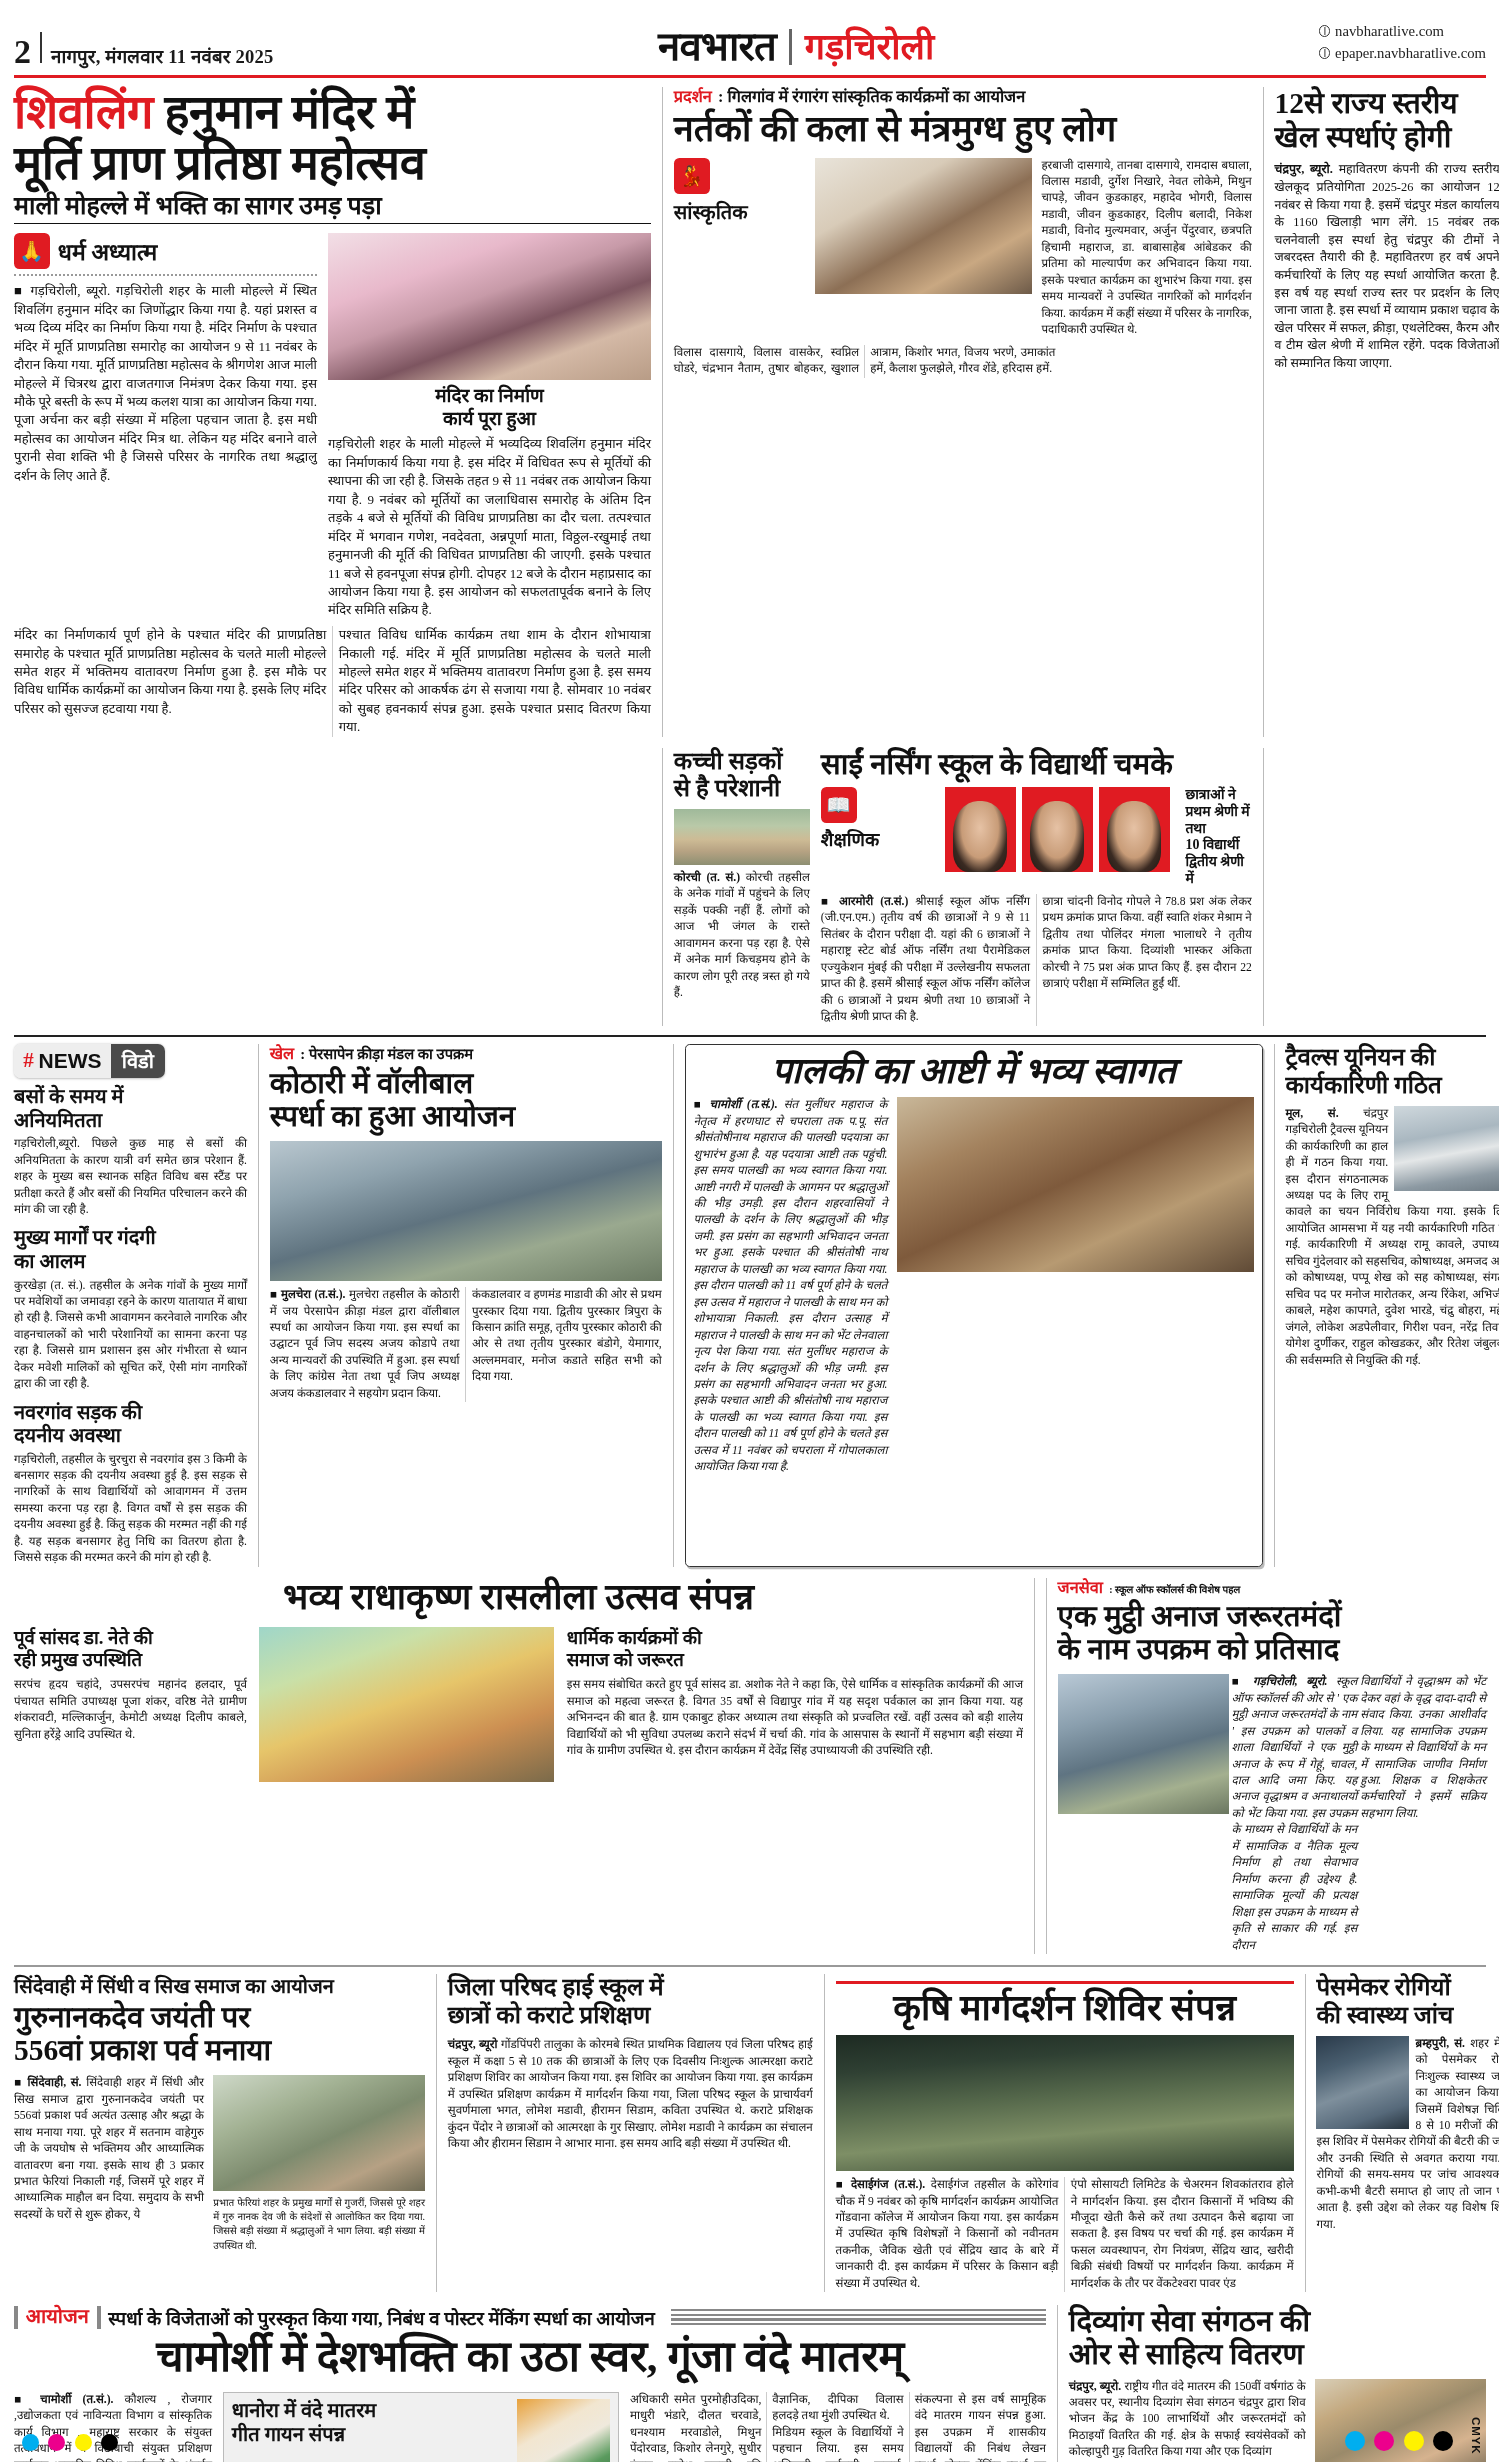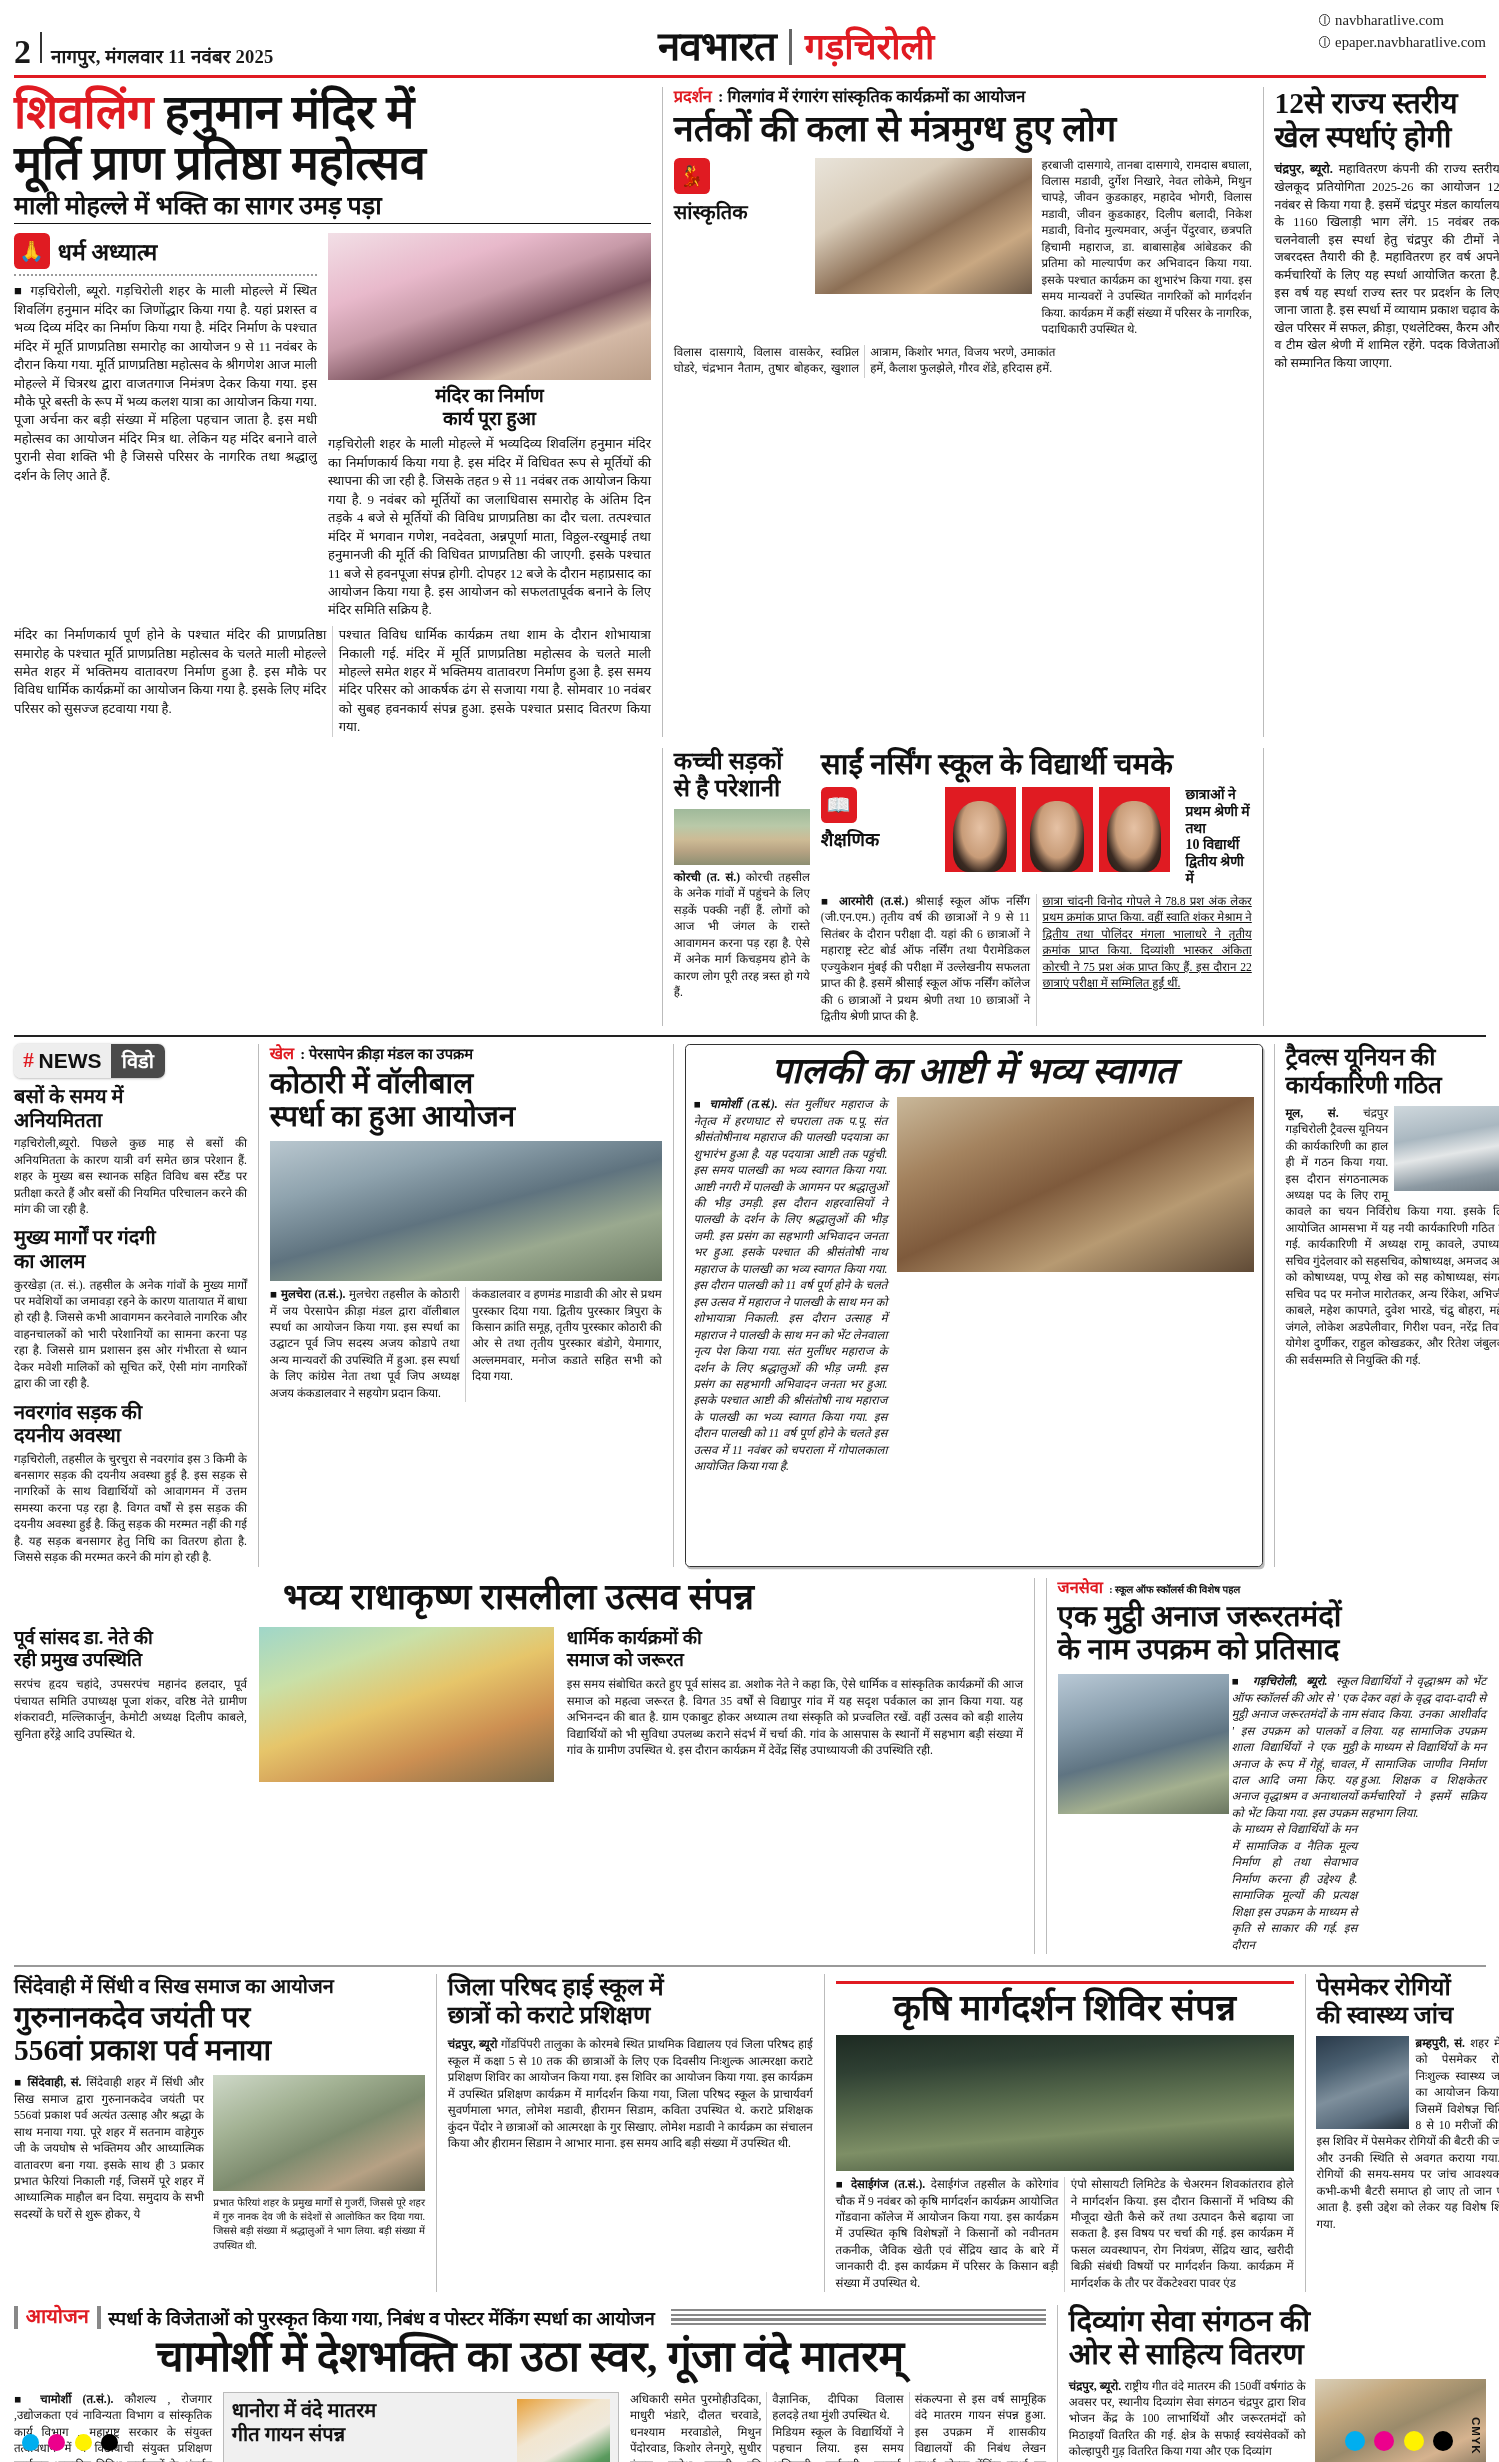--- a/index.html
+++ b/index.html
@@ -16,21 +16,21 @@
   
   .masthead { display: flex; align-items: flex-end; justify-content: space-between; height: 61px; padding-bottom: 3.1px; }
   .mh-left { display: flex; align-items: baseline; gap: 9.3px; }
   .mh-pageno { font-size: 34px; font-weight: 700; color: #1a1a1a; line-height: 1; letter-spacing: -0.8px; }
   .mh-divider { width: 2.3px; height: 31px; background: #333; display: inline-block; }
   .mh-place { font-size: 18.6px; font-weight: 700; color: #1a1a1a; letter-spacing: 0.2px; }
   .mh-center { display: flex; align-items: center; gap: 12.4px; margin-bottom: 1.6px; }
   .mh-brand { font-size: 40px; font-weight: 700; color: #111; letter-spacing: -0.8px; line-height: 1; }
   .mh-bar { width: 3.9px; height: 36px; background: #666; }
   .mh-edition { font-size: 36px; font-weight: 700; color: #e01b22; line-height: 1; }
-  .mh-right { text-align: left; font-size: 14.7px; line-height: 1.5; color: #222; margin-bottom: 16px; }
+  .mh-right { text-align: left; font-size: 14.7px; line-height: 1.5; color: #222; margin-bottom: 5px; }
   .mh-right div { display: flex; align-items: center; gap: 4.7px; }
   .globe { width: 11.6px; height: 11.6px; border-radius: 50%; border: 1.2px solid #333; position: relative; flex: none; }
   .globe::after { content:""; position:absolute; left:50%; top:0.8px; bottom:0.8px; width:1.2px; background:#333; transform:translateX(-50%); }
 
   .rule-red { height: 3.1px; background: #e01b22; margin-top: 3.1px; }
   .rule-thin { height: 1.6px; background: #222; }
   .rule-grey { height: 1.6px; background: #999; }
 
   
   .grid { display: grid; grid-template-columns: 637px 0.8px 578px 0.8px 225px; gap: 0 11px; margin-top: 7.8px; }
@@ -228,21 +228,21 @@
                   <div class="mug-face"></div>
                 </div>
             </div>
             <div>
               <div class="hl-xs" style="font-size:14px;">छात्राओं ने प्रथम श्रेणी में तथा</div>
               <div class="hl-xs" style="font-size:14px;">10 विद्यार्थी द्वितीय श्रेणी में</div>
             </div>
           </div>
           <div class="cols2" style="margin-top:6.2px;">
             <p class="body-txt" style="font-size:11.6px;"><span class="lede-name">■ आरमोरी (त.सं.)</span> <span>श्रीसाई स्कूल ऑफ नर्सिंग (जी.एन.एम.) तृतीय वर्ष की छात्राओं ने 9 से 11 सितंबर के दौरान परीक्षा दी. यहां की 6 छात्राओं ने महाराष्ट्र स्टेट बोर्ड ऑफ नर्सिंग तथा पैरामेडिकल एज्युकेशन मुंबई की परीक्षा में उल्लेखनीय सफलता प्राप्त की है. इसमें श्रीसाई स्कूल ऑफ नर्सिंग कॉलेज की 6 छात्राओं ने प्रथम श्रेणी तथा 10 छात्राओं ने द्वितीय श्रेणी प्राप्त की है.</span></p>
-            <p class="body-txt" style="font-size:11.6px; margin-top:8px;text-decoration:underline;">छात्रा चांदनी विनोद गोपले ने 78.8 प्रश अंक लेकर प्रथम क्रमांक प्राप्त किया. वहीं स्वाति शंकर मेश्राम ने द्वितीय तथा पोलिंदर मंगला भालाधरे ने तृतीय क्रमांक प्राप्त किया. दिव्यांशी भास्कर अंकिता कोरची ने 75 प्रश अंक प्राप्त किए हैं. इस दौरान 22 छात्राएं परीक्षा में सम्मिलित हुईं थीं.</p>
+            <p class="body-txt" style="font-size:11.6px; margin-top:8px;">छात्रा चांदनी विनोद गोपले ने 78.8 प्रश अंक लेकर प्रथम क्रमांक प्राप्त किया. वहीं स्वाति शंकर मेश्राम ने द्वितीय तथा पोलिंदर मंगला भालाधरे ने तृतीय क्रमांक प्राप्त किया. दिव्यांशी भास्कर अंकिता कोरची ने 75 प्रश अंक प्राप्त किए हैं. इस दौरान 22 छात्राएं परीक्षा में सम्मिलित हुईं थीं.</p>
           </div>
         </div>
       </div>
     </div>
     <div class="colsep"></div>
     <div></div>
   </div>
 
   <div class="rule-thin" style="margin:9.3px 0 7.8px;"></div>
 

